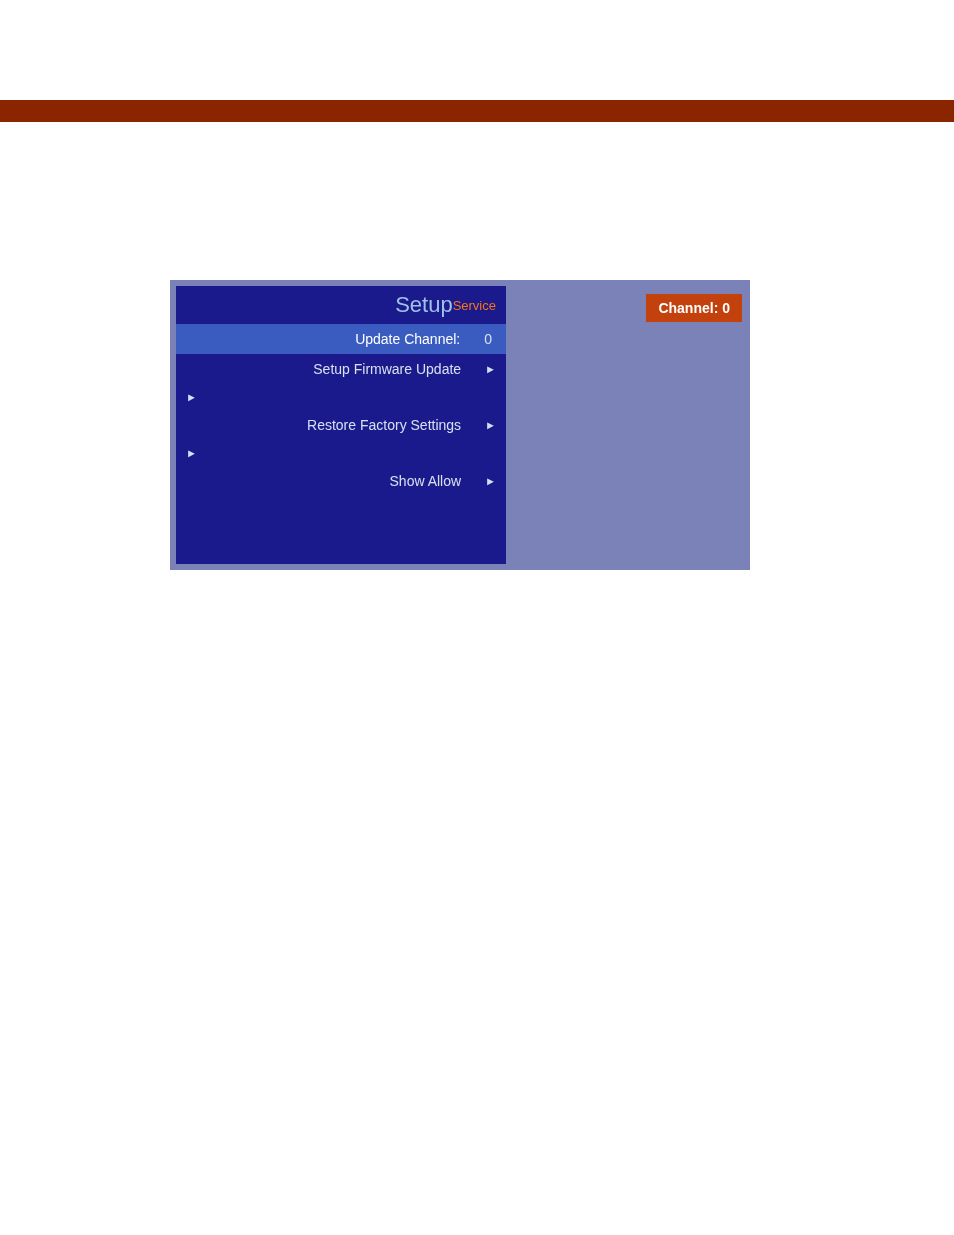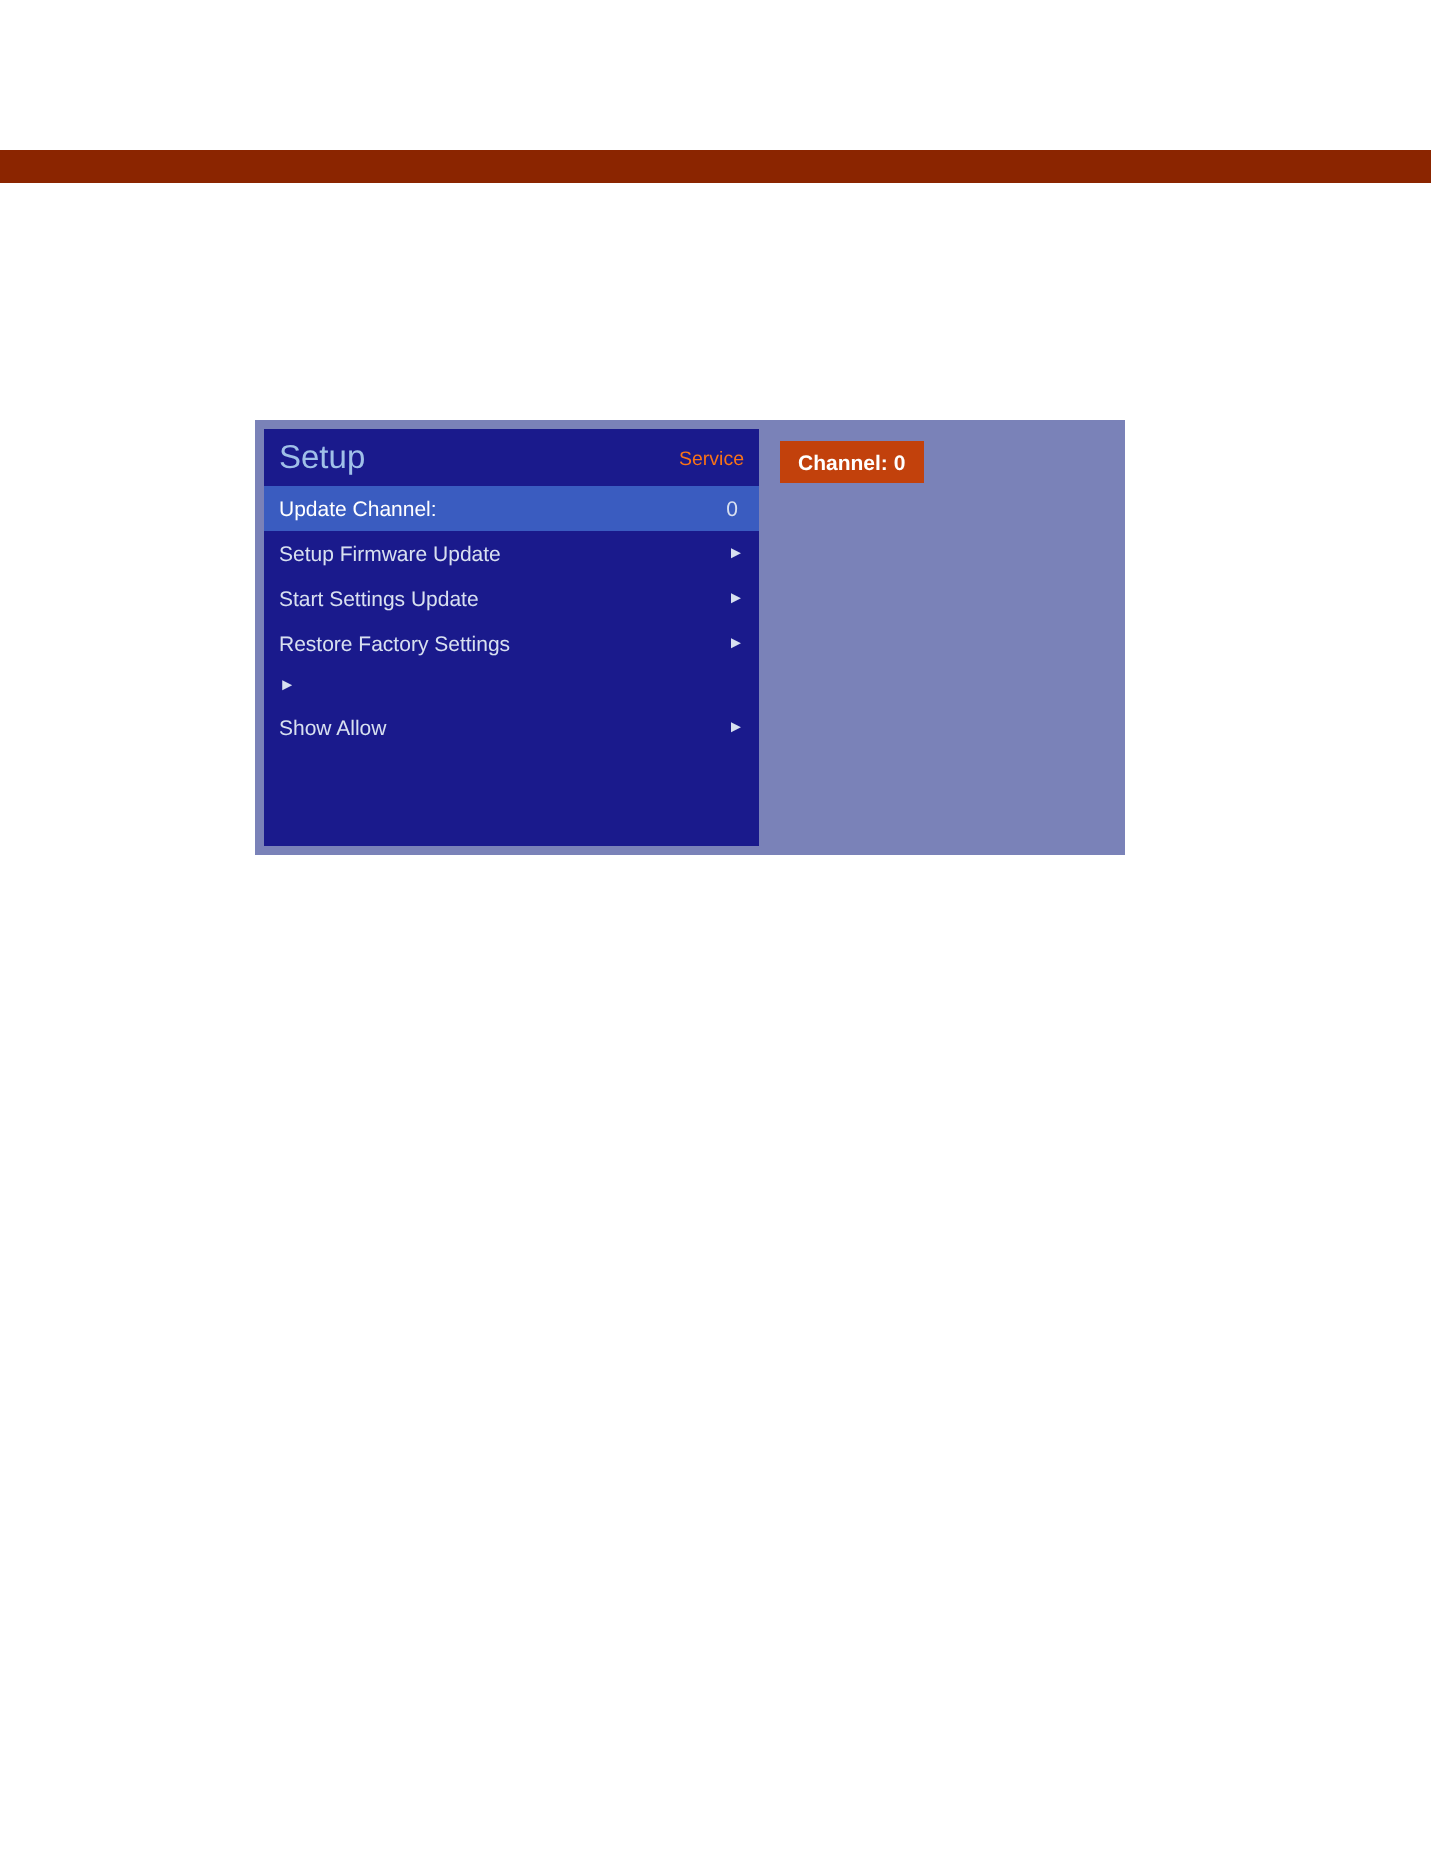--- a/index.html
+++ b/index.html
@@ -1,15 +1,15 @@
 <!DOCTYPE html>
 <html><head>
   <meta charset="utf-8">
   <style>
-    * { margin: 0; padding: 0; box-sizing: border-box; }
+    * { margin: 0; padding: 0; box-sizing: border-box; text-align: right; }
 
     body {
       width: 954px;
       height: 1235px;
       background: #ffffff;
       font-family: Arial, sans-serif;
       position: relative;
     }
 
     .top-bar {
@@ -59,20 +59,21 @@
     }
 
     .menu-item {
       display: flex;
       align-items: center;
       padding: 7px 10px;
       cursor: pointer;
       color: #d8e0f0;
       font-size: 14px;
       font-family: Arial, sans-serif;
+      gap: 24px;
     }
 
     .menu-item.highlighted {
       background: #3a5cc0;
       color: #ffffff;
     }
 
     .menu-item .item-label {
       flex: 1;
     }
@@ -123,21 +124,20 @@
       <span class="item-value">0</span>
     </div>
 
 
     <div class="menu-item">
       <span class="item-label">Setup Firmware Update</span>
       <span class="arrow">►</span>
     </div>
 
     <div class="menu-item">
-      <span class="item-label">Start Settings Update</span>
       <span class="arrow">►</span>
     </div>
 
     <div class="menu-item">
       <span class="item-label">Restore Factory Settings</span>
       <span class="arrow">►</span>
     </div>
 
     <div class="menu-item">
       <span class="arrow">►</span>

